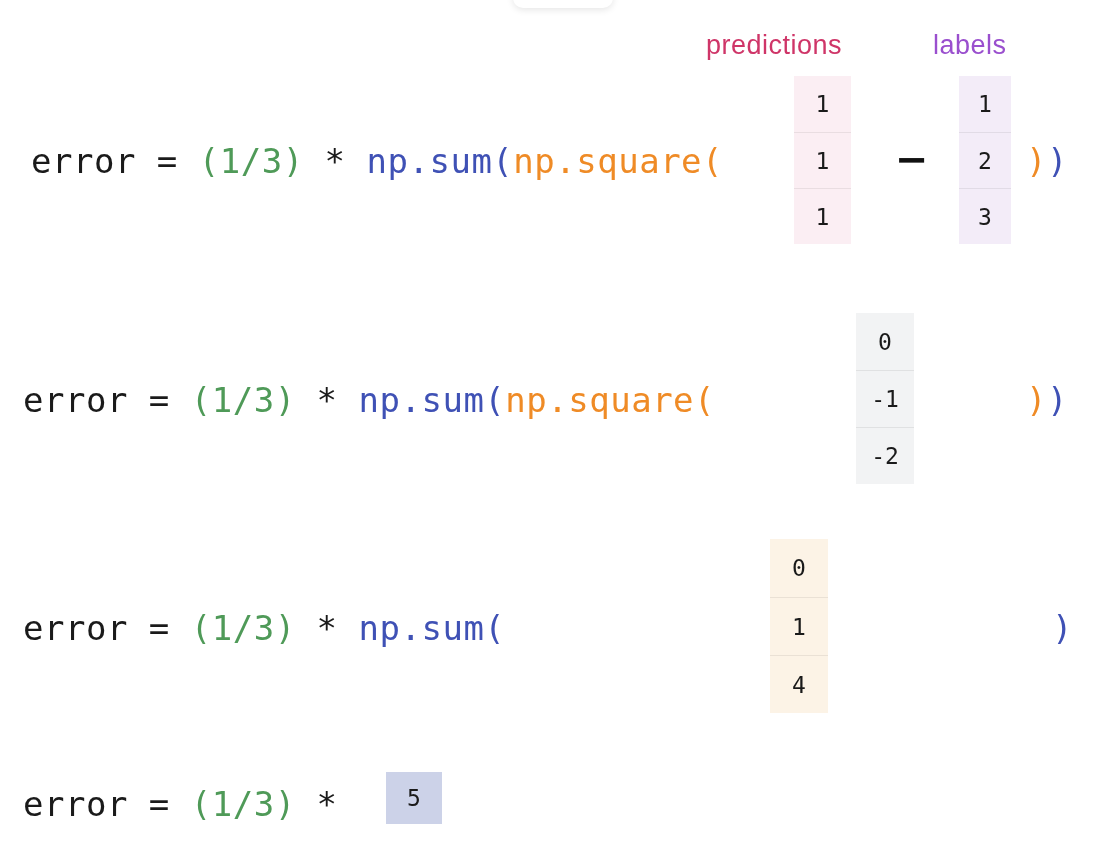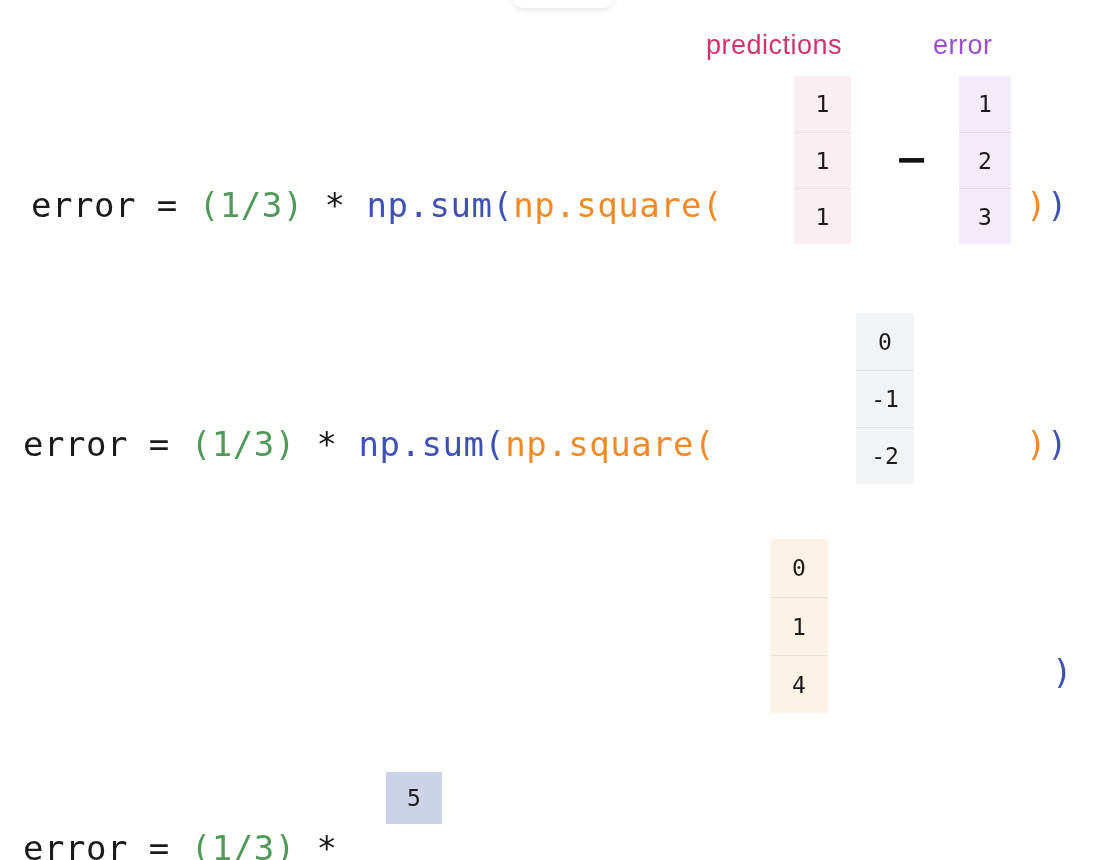--- a/index.html
+++ b/index.html
@@ -34,21 +34,20 @@
     width: 1114px;
   }
 
   .code {
     position: absolute;
     font-family: "DejaVu Sans Mono", monospace;
     font-size: 34px;
     letter-spacing: 0.5px;
     white-space: pre;
     line-height: 1;
-    margin-top: 44px;
   }
   .tok-plain  { color: #1a1a1a; }
   .tok-green  { color: #4f9a58; }
   .tok-blue   { color: #3f51b5; }
   .tok-orange { color: #ef8b26; }
 
   
   .vector {
     position: absolute;
     display: flex;
@@ -95,21 +94,21 @@
 </style>
 </head>
 <body>
 
 <div class="top-card"></div>
 
 <div class="row" style="top:0;height:270px;">
 
   <div class="vec-label" style="left:706px; top:30px; color:#cf3568;">predictions</div>
 
-  <div class="vec-label" style="left:933px; top:30px; color:#9a4fce;">error</div>
+  <div class="vec-label" style="left:933px; top:30px; color:#9a4fce;">labels</div>
 
   <div class="code" style="left:31px; top:144px;"><span class="tok-plain">error = </span><span class="tok-green">(1/3)</span><span class="tok-plain"> * </span><span class="tok-blue">np.sum(</span><span class="tok-orange">np.square(</span></div>
 
   <div class="vector" style="left:794px; top:76px;">
     <div class="cell" style="width:57px;height:56px;background:#fbeef3;">1</div>
     <div class="cell" style="width:57px;height:56px;background:#fbeef3;">1</div>
     <div class="cell" style="width:57px;height:56px;background:#fbeef3;">1</div>
   </div>
 
   <div class="minus" style="left:895px; top:139px;">−</div>
@@ -131,20 +130,21 @@
     <div class="cell" style="width:58px;height:57px;background:#f2f3f4;">0</div>
     <div class="cell" style="width:58px;height:57px;background:#f2f3f4;">-1</div>
     <div class="cell" style="width:58px;height:57px;background:#f2f3f4;">-2</div>
   </div>
 
   <div class="code" style="left:1026px; top:113px;"><span class="tok-orange">)</span><span class="tok-blue">)</span></div>
 </div>
 
 <div class="row" style="top:500px;height:230px;">
 
+  <div class="code" style="left:23px; top:111px;"><span class="tok-plain">error = </span><span class="tok-green">(1/3)</span><span class="tok-plain"> * </span><span class="tok-blue">np.sum(</span></div>
 
   <div class="vector" style="left:770px; top:39px;">
     <div class="cell" style="width:58px;height:58px;background:#fcf3e6;">0</div>
     <div class="cell" style="width:58px;height:58px;background:#fcf3e6;">1</div>
     <div class="cell" style="width:58px;height:58px;background:#fcf3e6;">4</div>
   </div>
 
   <div class="code" style="left:1052px; top:111px;"><span class="tok-blue">)</span></div>
 </div>
 

